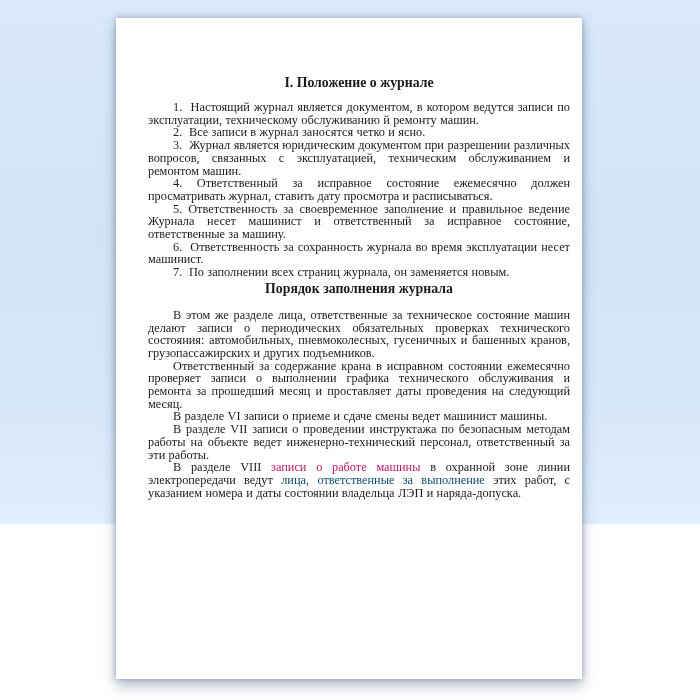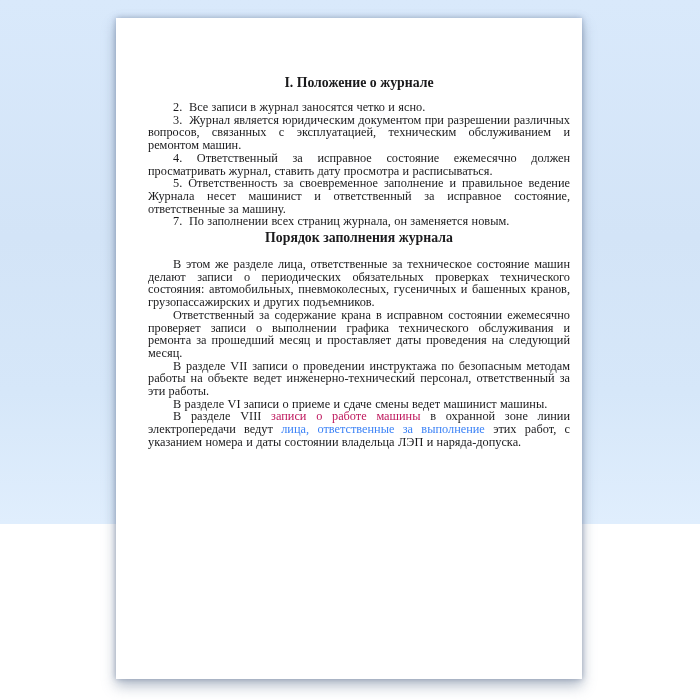--- a/index.html
+++ b/index.html
@@ -44,39 +44,41 @@
   }
   p.para, p.item {
     margin: 0;
     font-size: 12.3px;
     line-height: 12.7px;
     text-align: justify;
     text-indent: 25px;
     word-spacing: 0.3px;
   }
   .tint-text  { color: #be185d; }
-  .green-text { color: #3b82f6; }
+  .green-text { color: #0c4a6e; }
 </style>
 </head>
 <body>
 
 <div class="scene">
   <div class="paper">
 
     <h1 class="doc-title">I. Положение о журнале</h1>
 
+    <p class="item">1.&nbsp; Настоящий журнал является документом, в котором ведутся записи по эксплуатации, техническому обслуживанию й ремонту машин.</p>
     <p class="item">2.&nbsp; Все записи в журнал заносятся четко и ясно.</p>
     <p class="item">3.&nbsp; Журнал является юридическим документом при разрешении различных вопросов, связанных с эксплуатацией, техническим обслуживанием и ремонтом машин.</p>
     <p class="item">4. Ответственный за исправное состояние ежемесячно должен просматривать журнал, ставить дату просмотра и расписываться.</p>
     <p class="item">5. Ответственность за своевременное заполнение и правильное ведение Журнала несет машинист и ответственный за исправное состояние, ответственные за машину.</p>
+    <p class="item">6.&nbsp; Ответственность за сохранность журнала во время эксплуатации несет машинист.</p>
     <p class="item">7.&nbsp; По заполнении всех страниц журнала, он заменяется новым.</p>
 
     <h2 class="doc-subtitle">Порядок заполнения журнала</h2>
 
     <p class="para">В этом же разделе лица, ответственные за техническое состояние машин делают записи о периодических обязательных проверках технического состояния: автомобильных, пневмоколесных, гусеничных и башенных кранов, грузопассажирских и других подъемников.</p>
     <p class="para">Ответственный за содержание крана в исправном состоянии ежемесячно проверяет записи о выполнении графика технического обслуживания и ремонта за прошедший месяц и проставляет даты проведения на следующий месяц.</p>
+    <p class="para">В разделе VI записи о приеме и сдаче смены ведет машинист машины.</p>
     <p class="para">В разделе VII записи о проведении инструктажа по безопасным методам работы на объекте ведет инженерно-технический персонал, ответственный за эти работы.</p>
-    <p class="para">В разделе VI записи о приеме и сдаче смены ведет машинист машины.</p>
 
     <p class="para"><span>В разделе VIII </span><span class="tint-text">записи о работе машины</span><span> в охранной зоне линии электропередачи ведут </span><span class="green-text">лица, ответственные за выполнение</span><span> этих работ, с указанием номера и даты состоянии владельца ЛЭП и наряда-допуска.</span></p>
 
   </div>
 </div>
 
 </body></html>

